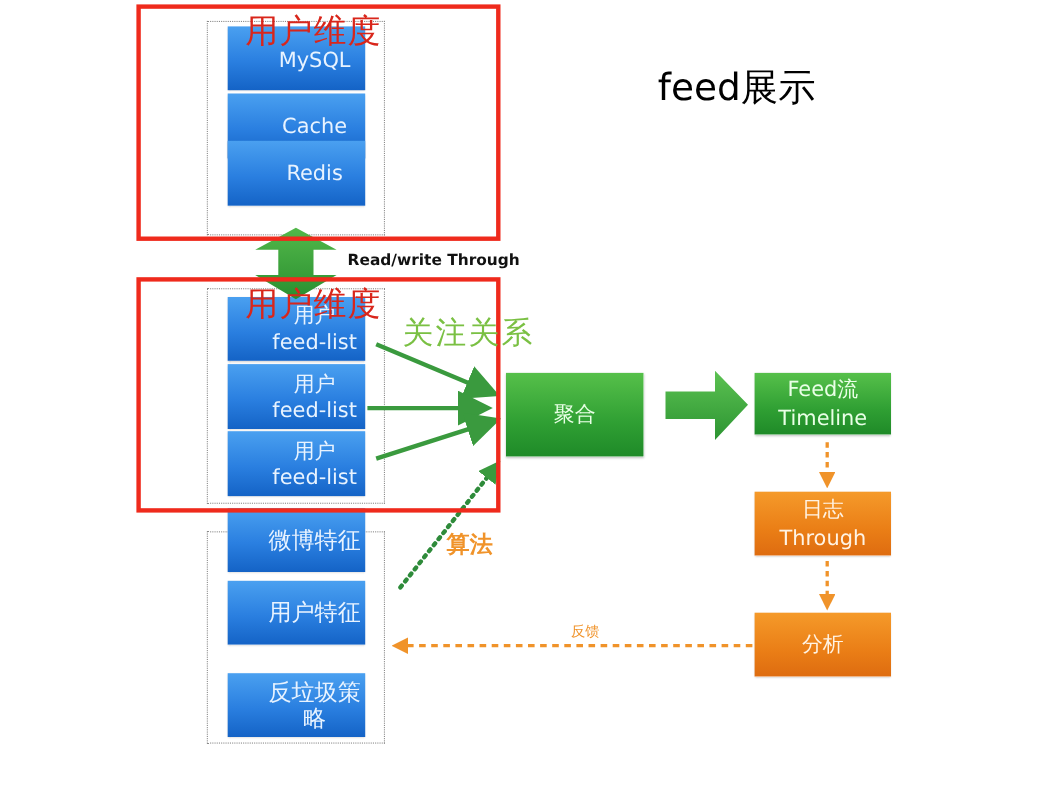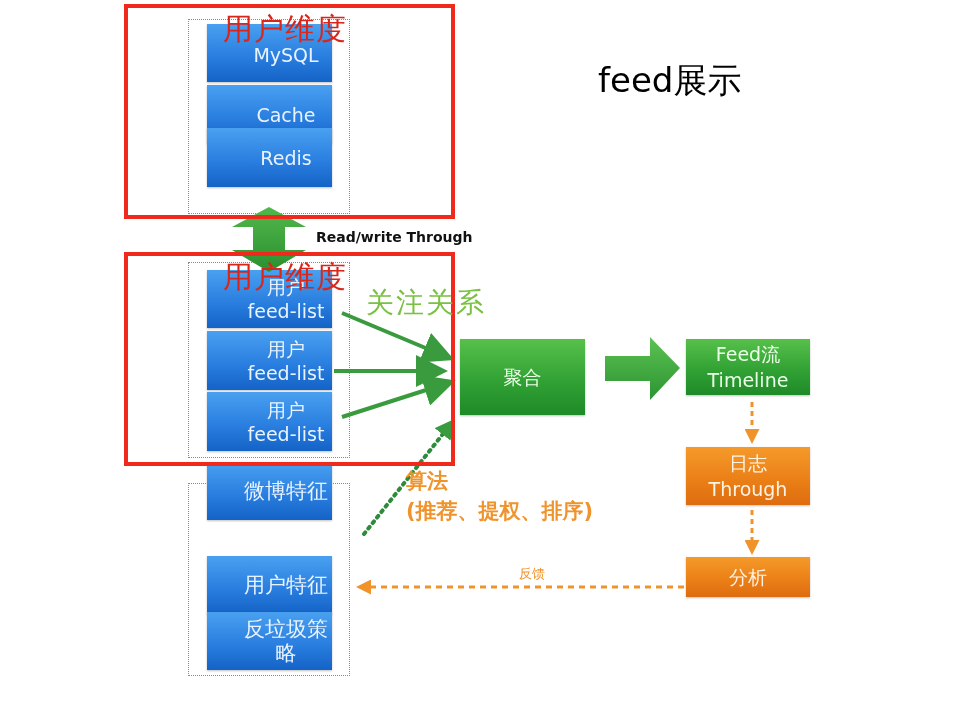--- a/index.html
+++ b/index.html
@@ -18,21 +18,21 @@
                white-space: pre-line; }
   .orange-box { position: absolute; background: linear-gradient(to bottom, #f59a2a 0%, #ea7e16 60%, #de6c10 100%);
                 color: #fff3e4; display: flex; align-items: center; justify-content: center;
                 text-align: center; font-size: 19px; line-height: 26px; box-shadow: 0 1px 2px rgba(0,0,0,0.25);
                 white-space: pre-line; }
   .red-frame { position: absolute; border: 4px solid #ef2a1c; box-sizing: border-box; }
   .red-label { position: absolute; color: #d9261b; font-size: 30px; line-height: 34px; letter-spacing: 1px; }
   .title { position: absolute; left: 598px; top: 50px; font-size: 34px; line-height: 60px; color: #000; }
   .rw-label { position: absolute; left: 316px; top: 229px; font-size: 14px; font-weight: bold; color: #111; }
   .follow-label { position: absolute; left: 366px; top: 284px; font-size: 28px; color: #7ac043; letter-spacing: 2px; }
-  .algo-label { position: absolute; left: 406px; top: 466px; font-size: 21px; color: #f0932a; line-height: 30px; font-weight: bold; }
+  .algo-label { position: absolute; left: 406px; top: 480px; font-size: 21px; color: #f0932a; line-height: 30px; font-weight: bold; text-align: center; }
   .feedback-label { position: absolute; left: 519px; top: 565px; font-size: 13px; color: #f0932a; }
   svg.overlay { position: absolute; left: 0; top: 0; }
 </style>
 </head>
 <body>
 
 <div class="title">
   <div>feed展示</div>
 </div>
 
@@ -45,21 +45,21 @@
 <div class="blue-box" style="top:128px; height:59px;"><span>Redis</span></div>
 
 <div class="blue-box" style="top:270px; height:58px;"><span>用户
 feed-list</span></div>
 <div class="blue-box" style="top:331px; height:59px;"><span>用户
 feed-list</span></div>
 <div class="blue-box" style="top:392px; height:59px;"><span>用户
 feed-list</span></div>
 
 <div class="blue-box cn" style="top:462px; height:58px;"><span>微博特征</span></div>
-<div class="blue-box cn" style="top:556px; height:58px;justify-content:center;"><span>用户特征</span></div>
+<div class="blue-box cn" style="top:528px; height:58px;justify-content:center;"><span>用户特征</span></div>
 <div class="blue-box cn" style="top:612px; height:58px;"><span>反垃圾策略</span></div>
 
 <svg class="overlay" width="959" height="720">
   <defs>
     <linearGradient id="gArrow" x1="0" y1="0" x2="0" y2="1">
       <stop offset="0" stop-color="#52b84a"></stop>
       <stop offset="1" stop-color="#2a8f30"></stop>
     </linearGradient>
     <linearGradient id="gArrowH" x1="0" y1="0" x2="0" y2="1">
       <stop offset="0" stop-color="#5cc252"></stop>
@@ -89,26 +89,25 @@
   <line x1="752" y1="402" x2="752" y2="438" stroke="#f0932a" stroke-width="3" stroke-dasharray="5 4" marker-end="url(#orangeHead)"></line>
   <line x1="752" y1="510" x2="752" y2="549" stroke="#f0932a" stroke-width="3" stroke-dasharray="5 4" marker-end="url(#orangeHead)"></line>
   <line x1="684" y1="587" x2="362" y2="587" stroke="#f0932a" stroke-width="3" stroke-dasharray="6 5" marker-end="url(#orangeHead)"></line>
 </svg>
 
 <div class="green-box" style="left:460px; top:339px; width:125px; height:76px;"><span>聚合</span></div>
 <div class="green-box" style="left:686px; top:339px; width:124px; height:56px;"><span>Feed流
 Timeline</span></div>
 <div class="orange-box" style="left:686px; top:447px; width:124px; height:58px;"><span>日志
 Through</span></div>
-<div class="orange-box" style="left:686px; top:557px; width:124px; height:40px;"><span>分析</span></div>
+<div class="orange-box" style="left:686px; top:557px; width:124px; height:58px;"><span>分析</span></div>
 
 <div class="red-frame" style="left:124px; top:4px; width:331px; height:215px;"></div>
 <div class="red-frame" style="left:124px; top:252px; width:331px; height:214px;"></div>
 
 <div class="red-label" style="left:223px; top:12px;">用户维度</div>
 <div class="red-label" style="left:223px; top:260px;">用户维度</div>
 <div class="rw-label">Read/write Through</div>
 <div class="follow-label">关注关系</div>
 <div class="algo-label">
   <div>算法</div>
-  <div>(推荐、提权、排序)</div>
 </div>
 <div class="feedback-label">反馈</div>
 
 </body></html>

